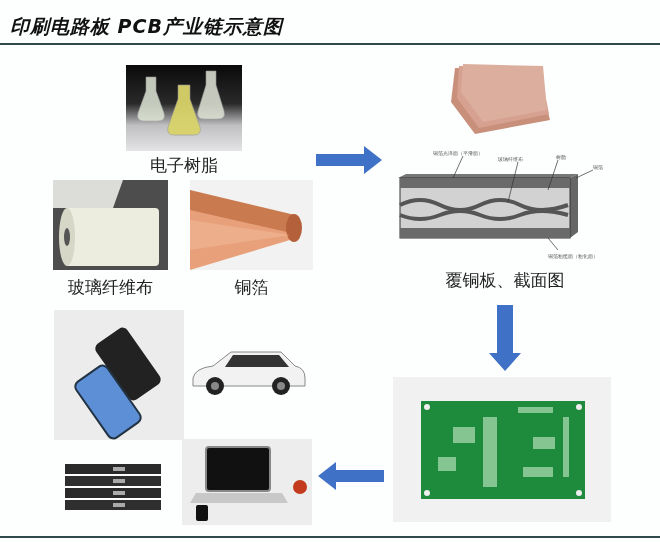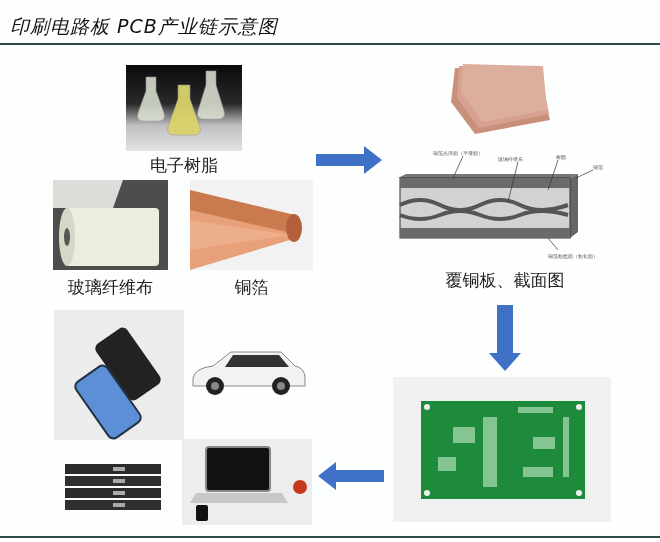--- a/index.html
+++ b/index.html
@@ -1,17 +1,17 @@
 <!DOCTYPE html>
 <html><head>
 <meta charset="utf-8">
 <style>
   html, body { margin: 0; padding: 0; }
   body { width: 660px; height: 542px; background: #fdfefe; position: relative; overflow: hidden; font-family: "DejaVu Sans", sans-serif; }
-  .title { position: absolute; left: 10px; top: 14px; font-size: 19px; font-weight: normal; font-style: italic; color: #111; letter-spacing: 1px; font-family: "DejaVu Sans", sans-serif; }
+  .title { position: absolute; left: 10px; top: 14px; font-size: 19px; font-weight: bold; font-style: italic; color: #111; letter-spacing: 1px; font-family: "DejaVu Sans", sans-serif; }
   .rule { position: absolute; left: 0; width: 660px; height: 2px; background: #2f4a4a; }
   .rule.top { top: 43px; }
   .rule.bottom { top: 536px; }
   .box { position: absolute; overflow: hidden; }
   .label { position: absolute; font-family: "DejaVu Serif", serif; font-size: 17px; color: #222; text-align: center; white-space: nowrap; }
   .arrow { position: absolute; }
   .small-label { position: absolute; font-size: 5px; color: #555; white-space: nowrap; }
 </style>
 </head>
 <body>

